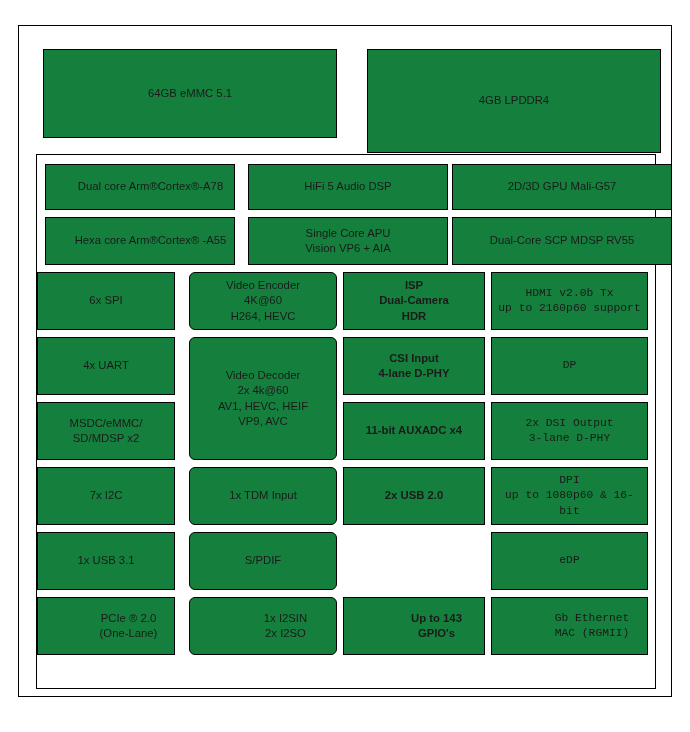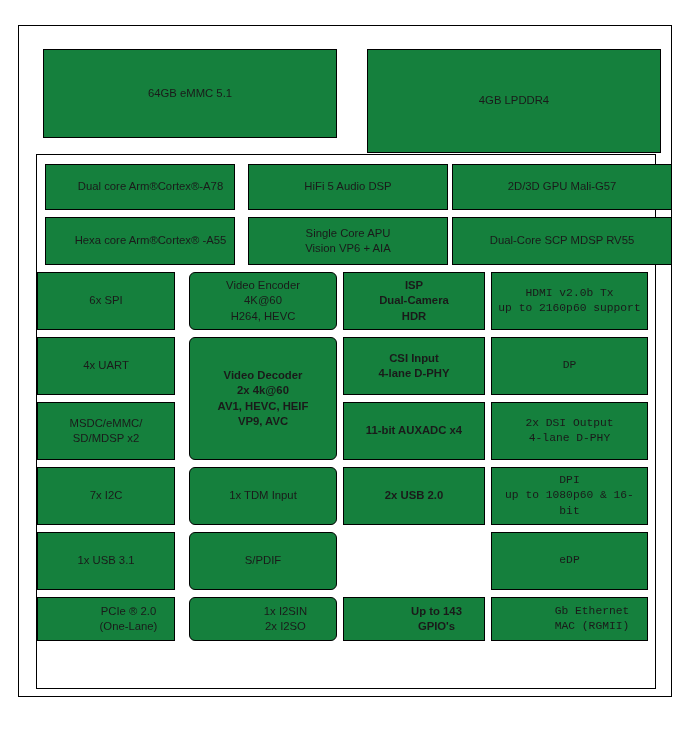--- a/index.html
+++ b/index.html
@@ -78,22 +78,22 @@
   .col-1 { left: 0;   width: 138px; }
   .col-2 { left: 152px; width: 148px; border-radius: 6px; }
   .col-3 { left: 306px; width: 142px; font-weight: bold; }
   .col-4 { left: 454px; width: 157px; font-family: Liberation Mono, monospace; }
 
   .row-1 { top: 3px;   height: 58px; }
   .row-2 { top: 68px;  height: 58px; }
   .row-3 { top: 133px; height: 58px; }
   .row-4 { top: 198px; height: 58px; }
   .row-5 { top: 263px; height: 58px; }
-  .row-6 { top: 328px; height: 44px; padding-left: 48px; }
-  .row-2-3-span { top: 68px; height: 123px; font-weight: bold; }
+  .row-6 { top: 328px; height: 58px; padding-left: 48px; }
+  .row-2-3-span { top: 68px; height: 123px; }
 </style>
 </head>
 <body>
 
 <div id="soc-diagram">
 
   <div id="memory-row">
     <div class="blk" id="emmc-block">64GB eMMC 5.1</div>
     <div class="blk" id="lpddr4-block">4GB LPDDR4</div>
   </div>
@@ -143,21 +143,21 @@
 4-lane D-PHY</div>
       <div class="blk col-3 row-3">11-bit AUXADC x4</div>
       <div class="blk col-3 row-4">2x USB 2.0</div>
       <div class="blk col-3 row-6">Up to 143
 GPIO's</div>
 
       <div class="blk col-4 row-1">HDMI v2.0b Tx
 up to 2160p60 support</div>
       <div class="blk col-4 row-2">DP</div>
       <div class="blk col-4 row-3">2x DSI Output
-4-lane D-PHY</div>
+3-lane D-PHY</div>
       <div class="blk col-4 row-4">DPI
 up to 1080p60 &amp; 16-bit</div>
       <div class="blk col-4 row-6">Gb Ethernet
 MAC (RGMII)</div>
       <div class="blk col-4 row-5">eDP</div>
 
     </div>
   </div>
 </div>
 

